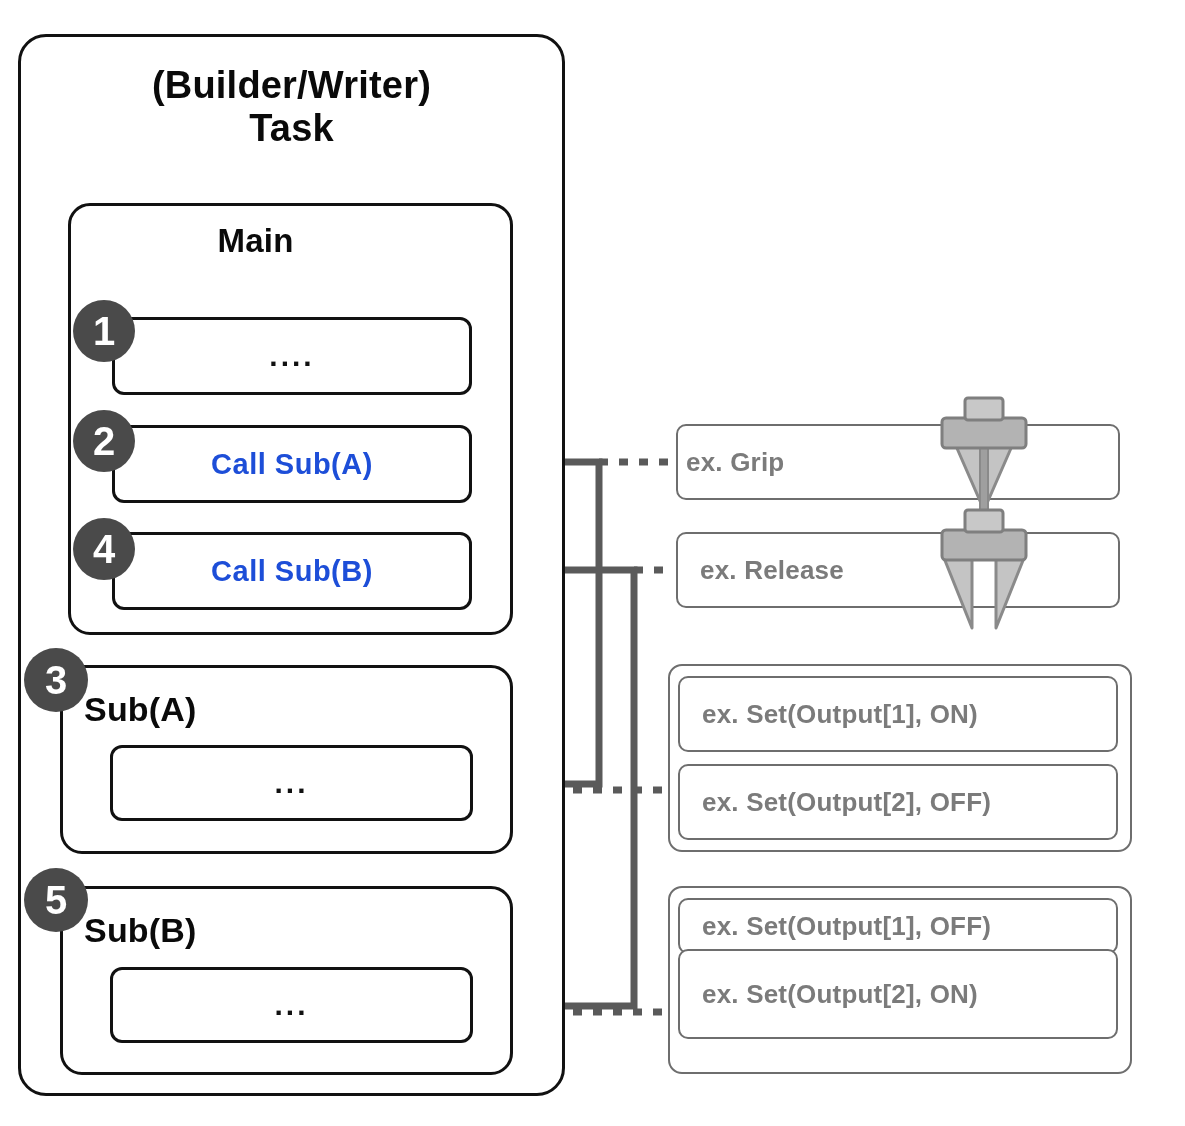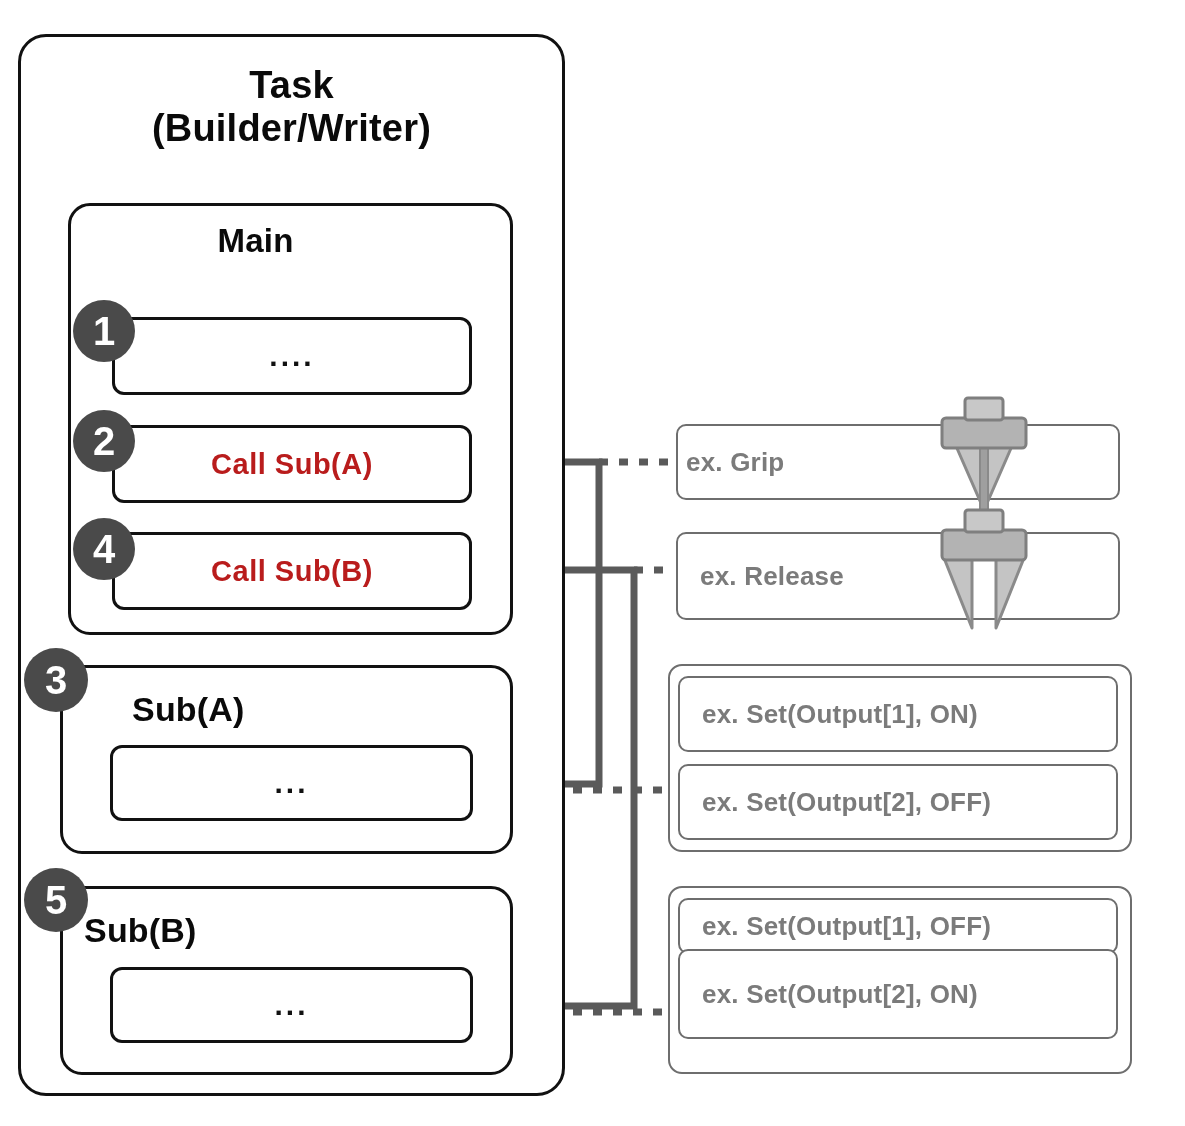--- a/index.html
+++ b/index.html
@@ -23,21 +23,21 @@
 
   
   .lbl{position:absolute;white-space:nowrap;}
   .title-blk{
     font-weight:bold;color:#0a0a0a;text-align:center;
     line-height:1.14;letter-spacing:.2px;
   }
   .t-task{font-size:38px;}
   .t-main{font-size:33px;}
   .t-sub{font-size:34px;}
-  .t-call{font-size:29px;font-weight:bold;color:#b91c1c;letter-spacing:.5px;}
+  .t-call{font-size:29px;font-weight:bold;color:#1d4ed8;letter-spacing:.5px;}
   .dots{font-size:30px;font-weight:bold;color:#111;letter-spacing:3px;}
   .ex{
     font-size:26px;font-weight:bold;color:#7b7b7b;letter-spacing:.2px;
   }
 
   .center{display:flex;align-items:center;justify-content:center;}
   .vcenter{display:flex;align-items:center;}
 
   
   .badge{
@@ -72,22 +72,22 @@
     <line x1="634" y1="570" x2="672" y2="570" stroke="#5a5a5a" stroke-width="7" stroke-dasharray="9 11" stroke-linecap="butt"></line>
 
     <line x1="473" y1="790" x2="668" y2="790" stroke="#5a5a5a" stroke-width="7" stroke-dasharray="9 11" stroke-linecap="butt"></line>
 
     <line x1="473" y1="1012" x2="668" y2="1012" stroke="#5a5a5a" stroke-width="7" stroke-dasharray="9 11" stroke-linecap="butt"></line>
   </svg>
 
   <div class="box blk r28" style="left:18px;top:34px;width:547px;height:1062px;"></div>
 
   <div class="lbl title-blk t-task" style="left:18px;top:64px;width:547px;text-align:center;">
+    <div>(Builder/Writer)</div>
     <div>Task</div>
-    <div>(Builder/Writer)</div>
   </div>
 
   <div class="box blk r22" style="left:68px;top:203px;width:445px;height:432px;"></div>
 
   <div class="lbl title-blk t-main" style="left:68px;top:222px;width:375px;text-align:center;">Main</div>
 
   <div class="box blk r12 center" style="left:112px;top:317px;width:360px;height:78px;">
     <span class="dots">....</span>
   </div>
   <div class="badge" style="left:73px;top:300px;width:62px;height:62px;">1</div>
@@ -96,21 +96,21 @@
     <span class="t-call">Call Sub(A)</span>
   </div>
   <div class="badge" style="left:73px;top:410px;width:62px;height:62px;">2</div>
 
   <div class="box blk r12 center" style="left:112px;top:532px;width:360px;height:78px;">
     <span class="t-call">Call Sub(B)</span>
   </div>
   <div class="badge" style="left:73px;top:518px;width:62px;height:62px;">4</div>
 
   <div class="box blk r22 sub" style="left:60px;top:665px;width:453px;height:189px;"></div>
-  <div class="lbl title-blk t-sub" style="left:84px;top:690px;text-align:left;margin-left:48px;">Sub(A)</div>
+  <div class="lbl title-blk t-sub" style="left:84px;top:690px;text-align:left;">Sub(A)</div>
   <div class="box blk r12 center" style="left:110px;top:745px;width:363px;height:76px;">
     <span class="dots">...</span>
   </div>
   <div class="badge" style="left:24px;top:648px;width:64px;height:64px;">3</div>
 
   <div class="box blk r22 sub" style="left:60px;top:886px;width:453px;height:189px;"></div>
   <div class="lbl title-blk t-sub" style="left:84px;top:911px;text-align:left;">Sub(B)</div>
   <div class="box blk r12 center" style="left:110px;top:967px;width:363px;height:76px;">
     <span class="dots">...</span>
   </div>
@@ -123,21 +123,21 @@
   <svg class="grip" style="left:922px;top:396px;width:124px;height:124px;" viewBox="0 0 124 124">
 
     <path d="M34,50 L62,114 L90,50 Z" fill="#c4c4c4" stroke="#8a8a8a" stroke-width="3" stroke-linejoin="round"></path>
     <rect x="58" y="50" width="8" height="64" fill="#9f9f9f" stroke="#8a8a8a" stroke-width="2"></rect>
 
     <rect x="20" y="22" width="84" height="30" rx="4" fill="#b3b3b3" stroke="#7f7f7f" stroke-width="3"></rect>
 
     <rect x="43" y="2" width="38" height="22" rx="3" fill="#c8c8c8" stroke="#7f7f7f" stroke-width="3"></rect>
   </svg>
 
-  <div class="box gry r10 vcenter" style="left:676px;top:532px;width:444px;height:88px;">
+  <div class="box gry r10 vcenter" style="left:676px;top:532px;width:444px;height:76px;">
     <span class="ex" style="margin-left:22px;">ex. Release</span>
   </div>
 
   <svg class="grip" style="left:922px;top:506px;width:124px;height:130px;" viewBox="0 0 124 130">
 
     <path d="M22,52 L50,122 L50,52 Z" fill="#c4c4c4" stroke="#8a8a8a" stroke-width="3" stroke-linejoin="round"></path>
 
     <path d="M102,52 L74,122 L74,52 Z" fill="#c4c4c4" stroke="#8a8a8a" stroke-width="3" stroke-linejoin="round"></path>
 
     <rect x="20" y="24" width="84" height="30" rx="4" fill="#b3b3b3" stroke="#7f7f7f" stroke-width="3"></rect>

